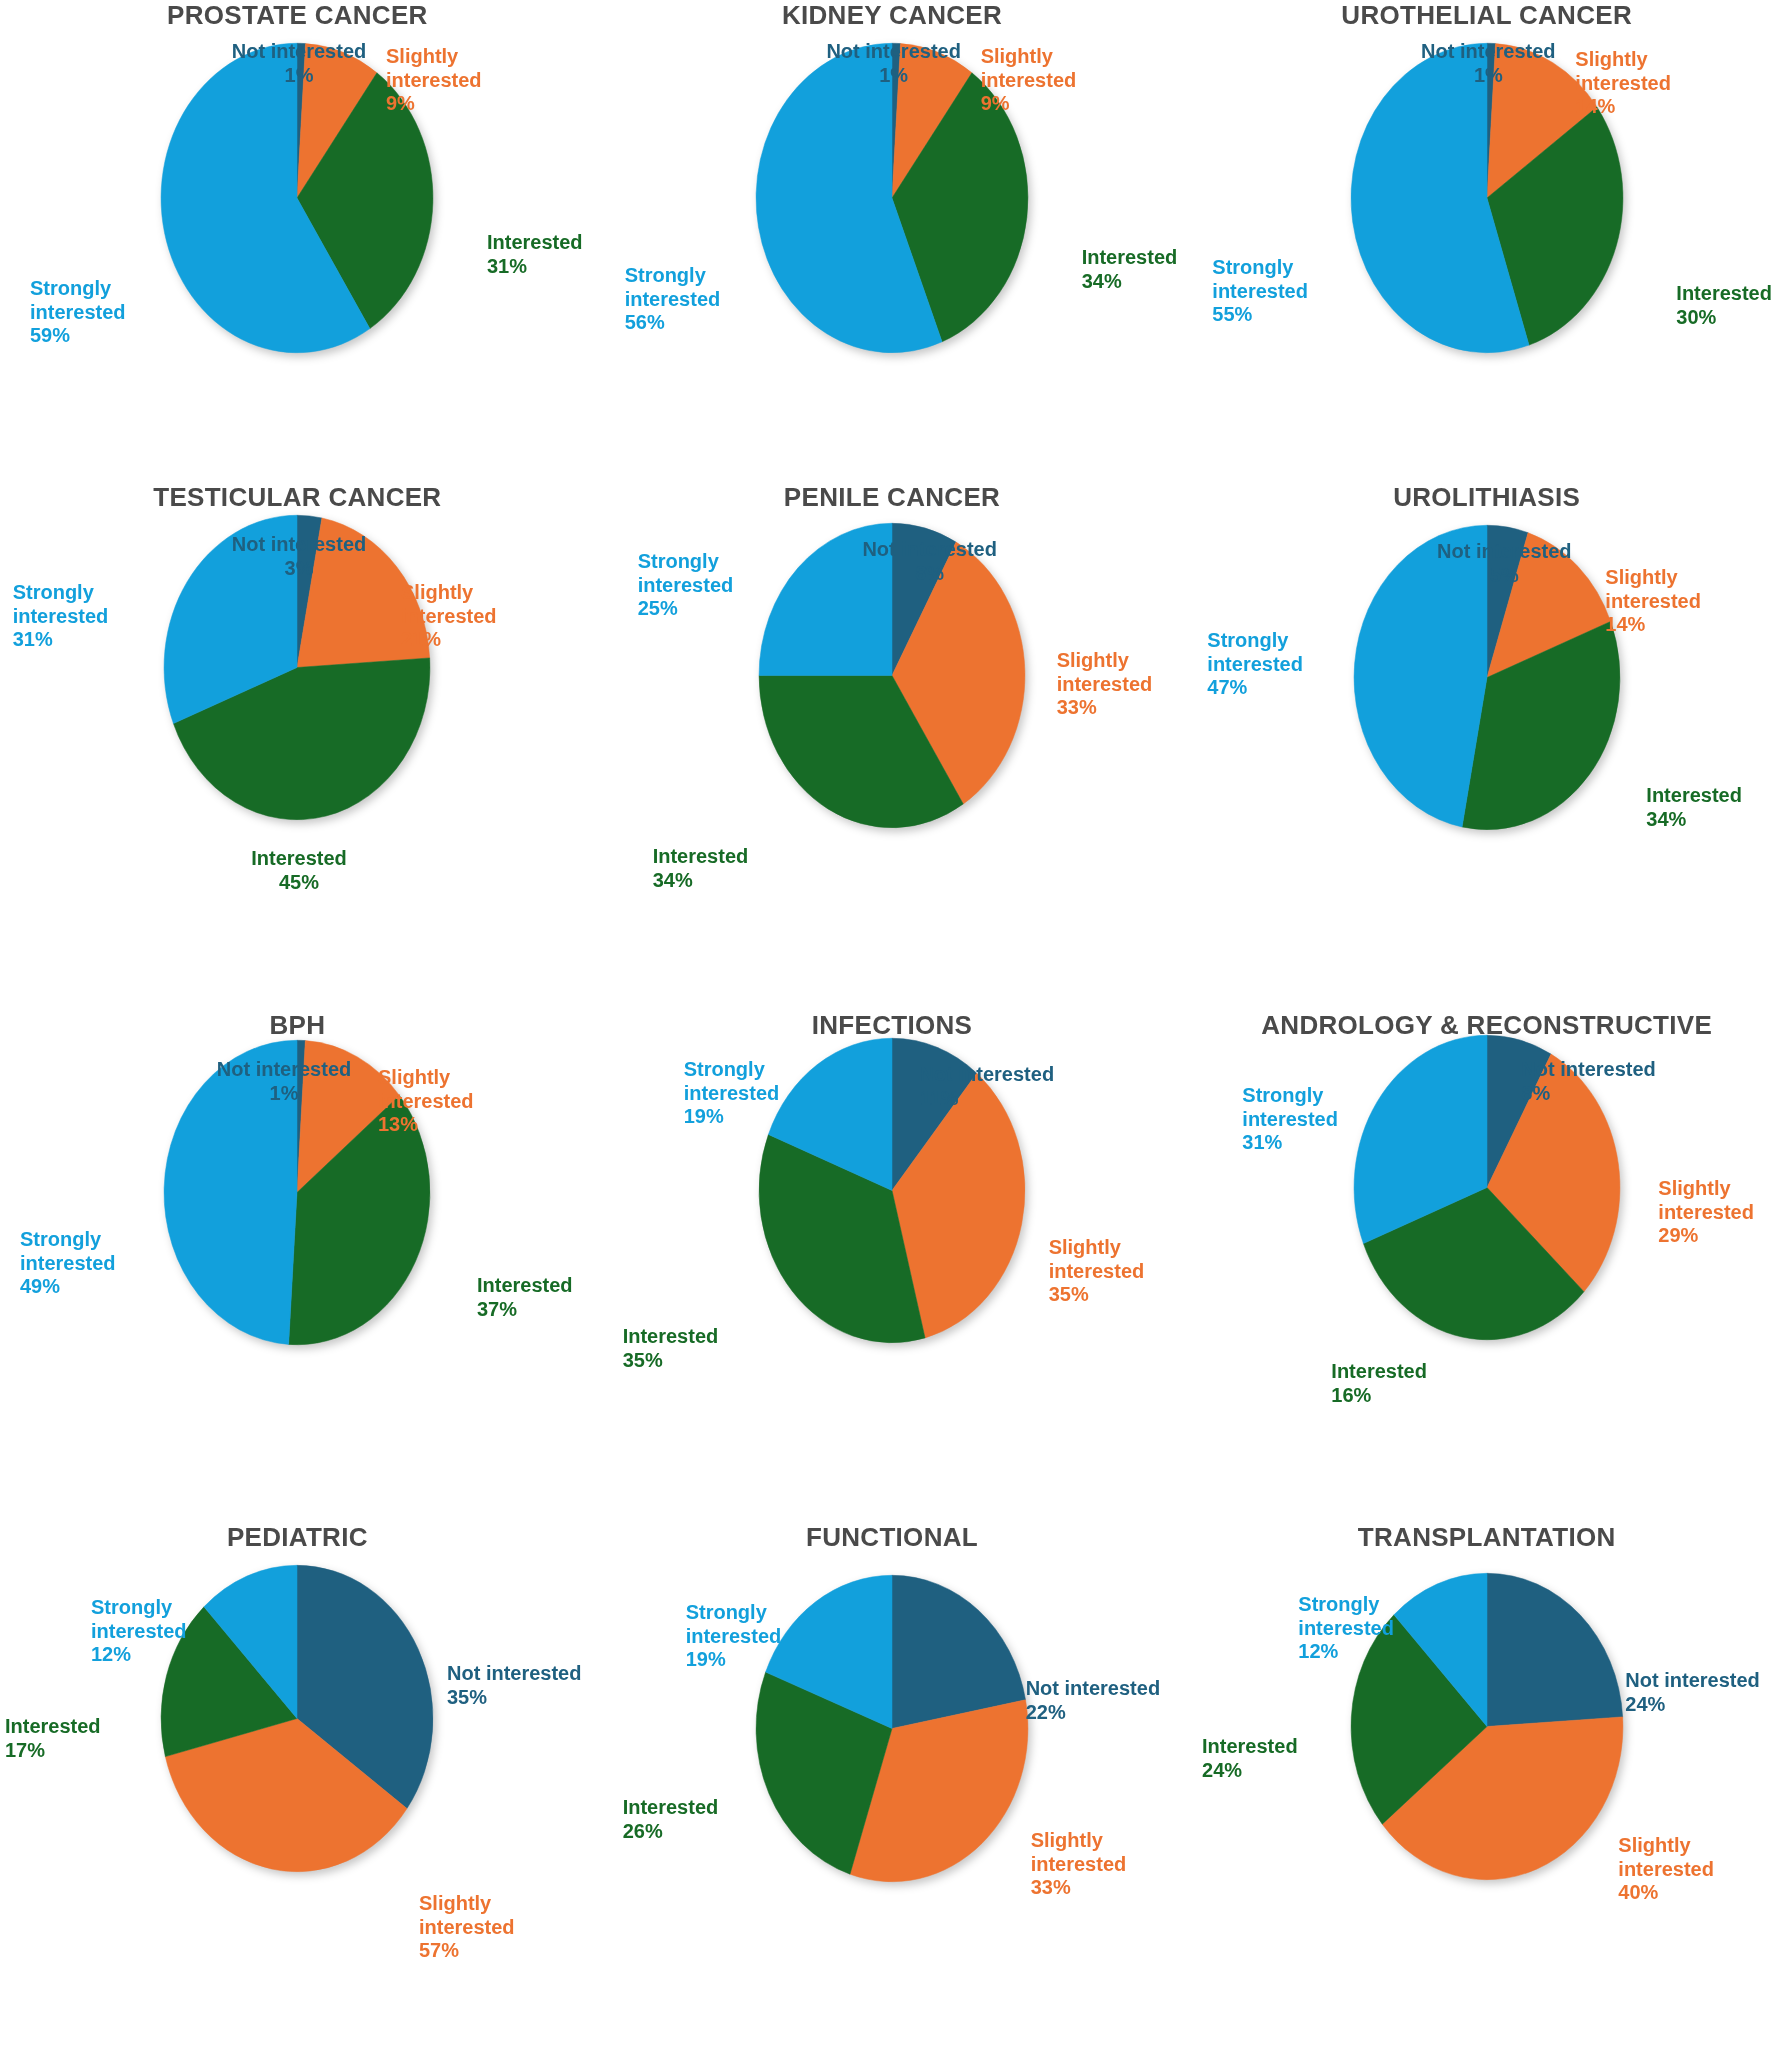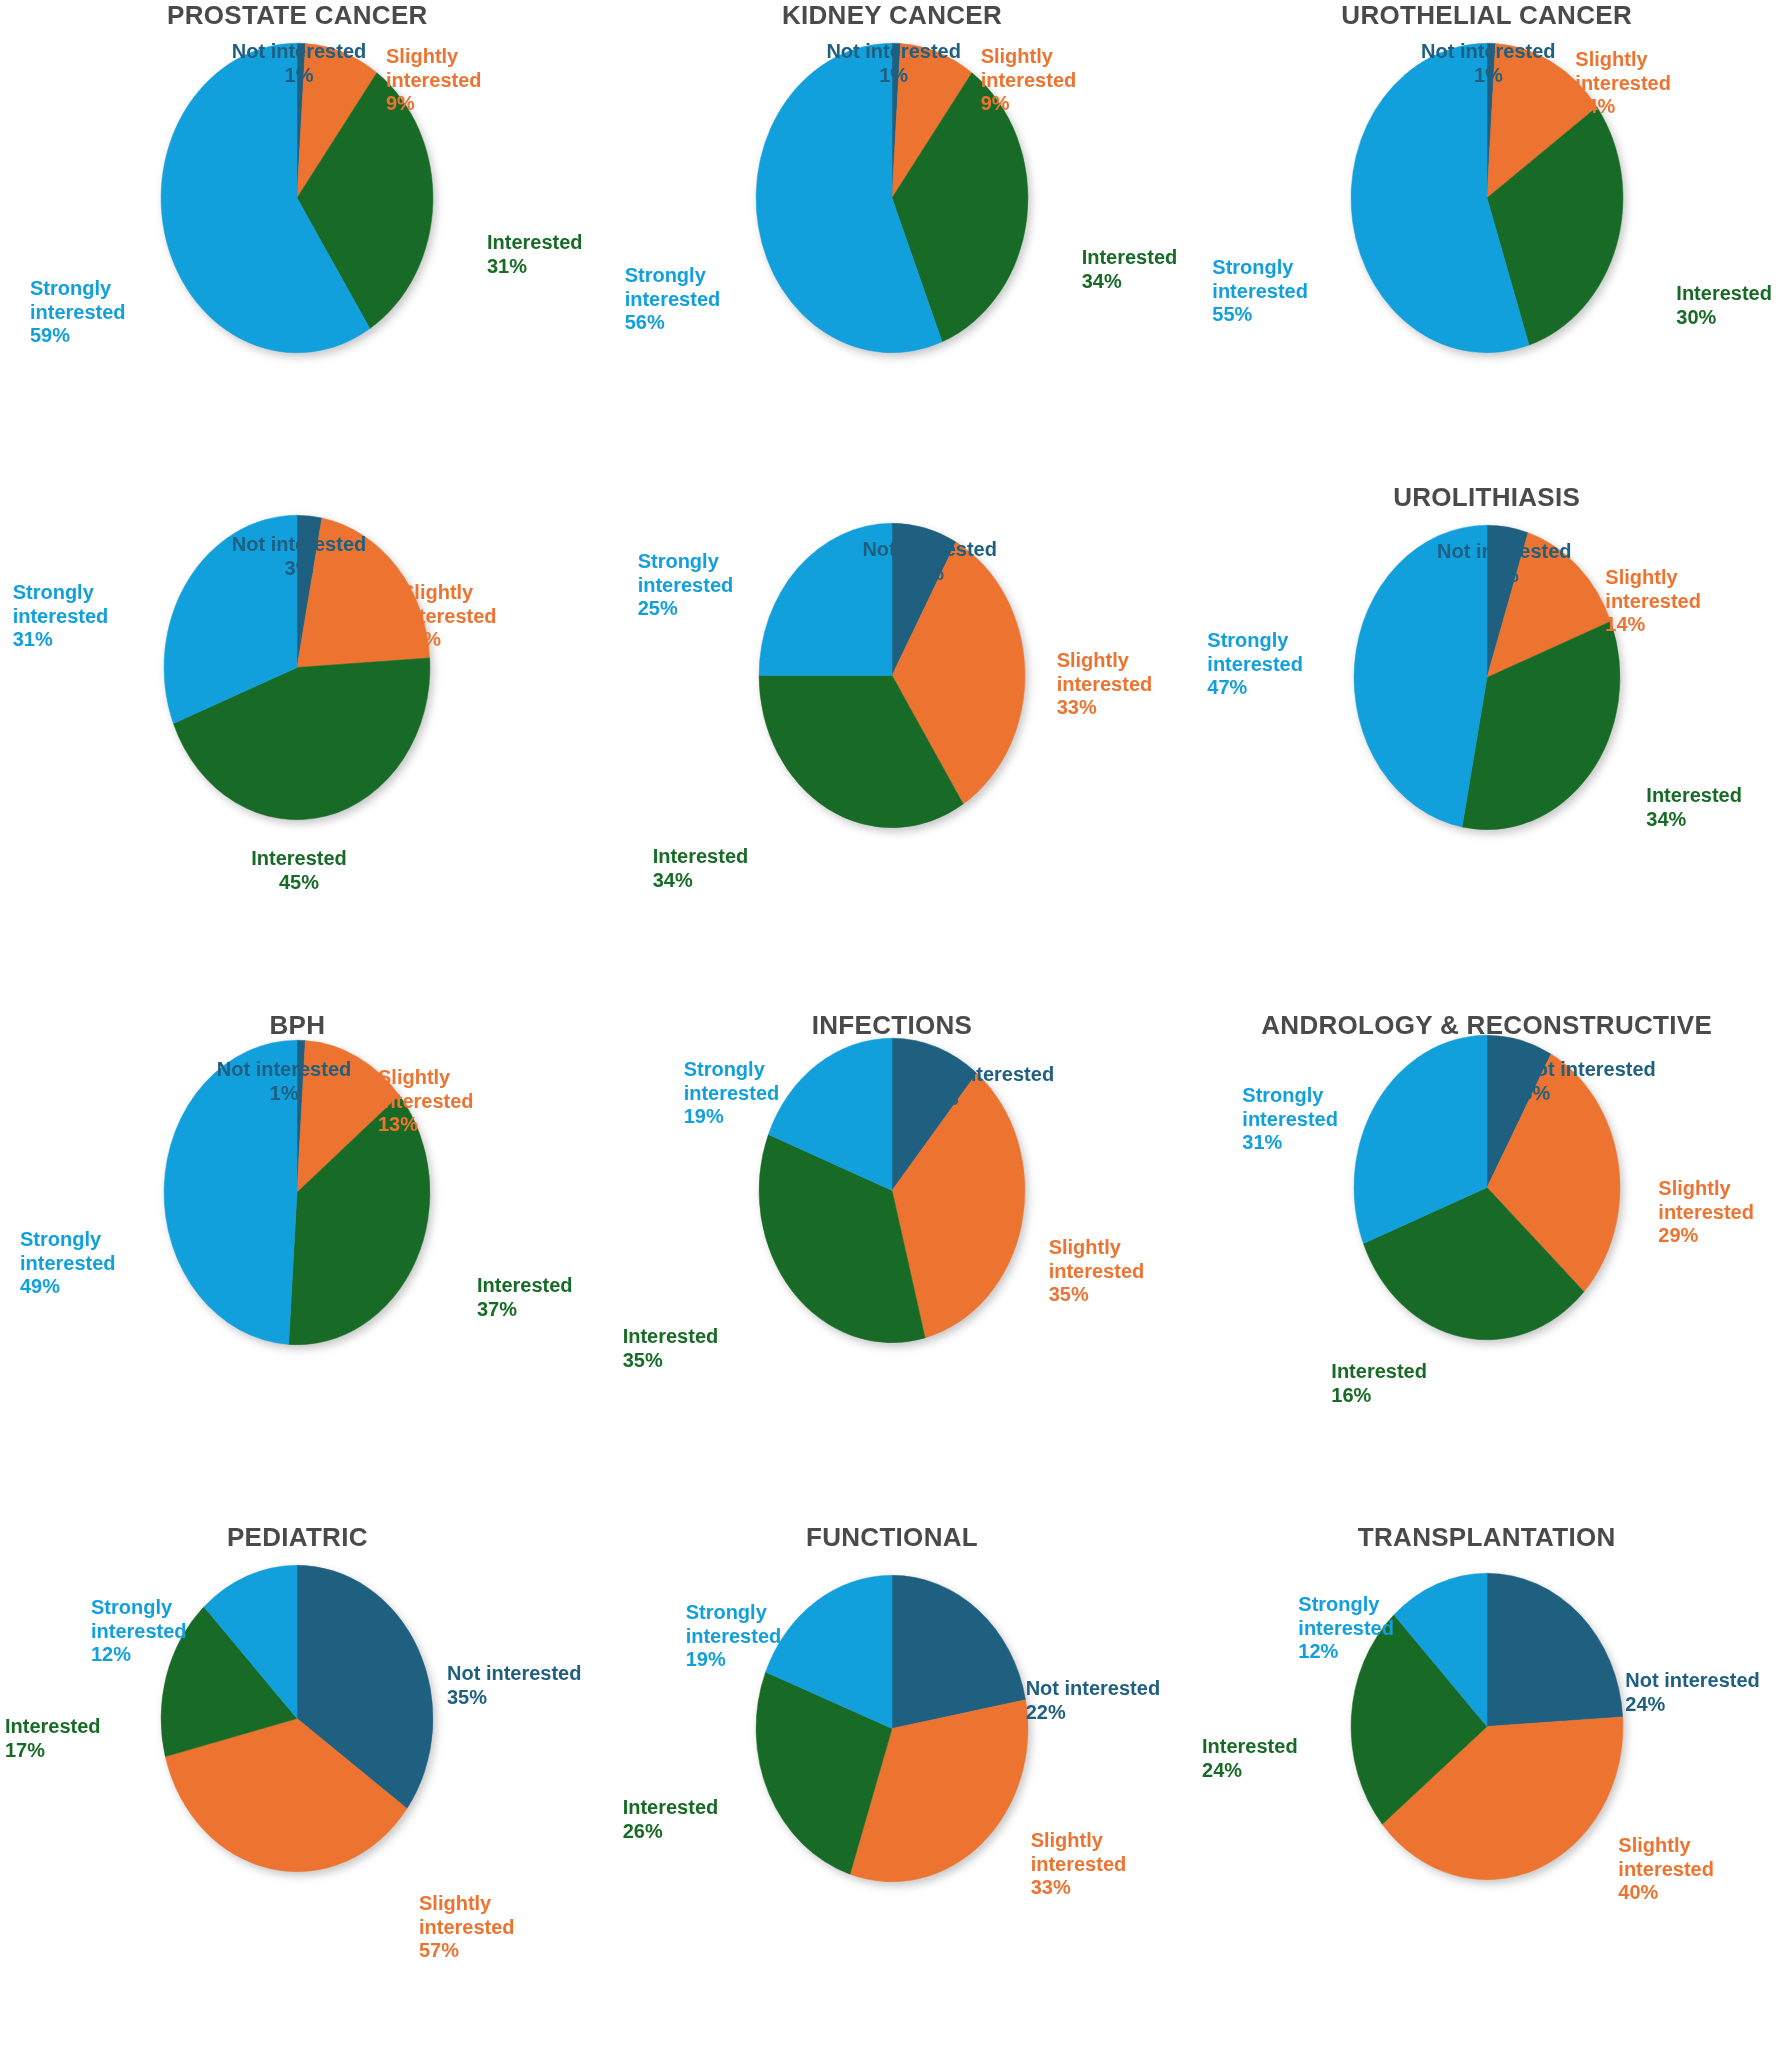--- a/index.html
+++ b/index.html
@@ -146,20 +146,21 @@
         <span style="display: block;">Interested</span>
         <span class="pct">30%</span>
       </div>
       <div class="lbl c-str ta-l" style="left: 23px; top: 256px;">
         <span style="display: block;">Strongly</span>
         <span style="display: block;">interested</span>
         <span class="pct">55%</span>
       </div>
     </div>
     <div class="cell">
+      <div class="chart-title">TESTICULAR CANCER</div>
       <div class="pie-wrap" style="top: 28px; width: 276px; height: 315px;">
         <svg class="pie-svg pie-shadow" width="276" height="315" viewBox="0 0 544 620">
           <path d="M 272 310 L 272 10 A 262 300 0 0 1 321.0939044214598 15.313824781393407 Z" fill="#1f6080" stroke="#1f6080" stroke-width="1"></path>
           <path d="M 272 310 L 321.0939044214598 15.313824781393407 A 262 300 0 0 1 533.4830028482072 291.16284414120594 Z" fill="#ed7330" stroke="#ed7330" stroke-width="1"></path>
           <path d="M 272 310 L 533.4830028482072 291.16284414120594 A 262 300 0 0 1 28.398560697278214 420.43736580540354 Z" fill="#176b26" stroke="#176b26" stroke-width="1"></path>
           <path d="M 272 310 L 28.398560697278214 420.43736580540354 A 262 300 0 0 1 271.99999999999994 10 Z" fill="#12a0dc" stroke="#12a0dc" stroke-width="1"></path>
         </svg>
       </div>
       <div class="lbl c-not ta-c" style="left: 299px; top: 51px;">
         <span style="display: block;">Not interested</span>
@@ -174,20 +175,21 @@
         <span style="display: block;">Interested</span>
         <span class="pct">45%</span>
       </div>
       <div class="lbl c-str ta-l" style="left: 12.7px; top: 99px;">
         <span style="display: block;">Strongly</span>
         <span style="display: block;">interested</span>
         <span class="pct">31%</span>
       </div>
     </div>
     <div class="cell">
+      <div class="chart-title">PENILE CANCER</div>
       <div class="pie-wrap" style="top: 36px; width: 276px; height: 315px;">
         <svg class="pie-svg pie-shadow" width="276" height="315" viewBox="0 0 544 620">
           <path d="M 272 310 L 272 10 A 262 300 0 0 1 398.2194626146494 47.10799598684093 Z" fill="#1f6080" stroke="#1f6080" stroke-width="1"></path>
           <path d="M 272 310 L 398.2194626146494 47.10799598684093 A 262 300 0 0 1 412.386620284497 563.2983776506046 Z" fill="#ed7330" stroke="#ed7330" stroke-width="1"></path>
           <path d="M 272 310 L 412.386620284497 563.2983776506046 A 262 300 0 0 1 10 310.00000000000006 Z" fill="#176b26" stroke="#176b26" stroke-width="1"></path>
           <path d="M 272 310 L 10 310.00000000000006 A 262 300 0 0 1 271.99999999999994 10 Z" fill="#12a0dc" stroke="#12a0dc" stroke-width="1"></path>
         </svg>
       </div>
       <div class="lbl c-not ta-c" style="left: 335px; top: 56px;">
         <span style="display: block;">Not interested</span>

